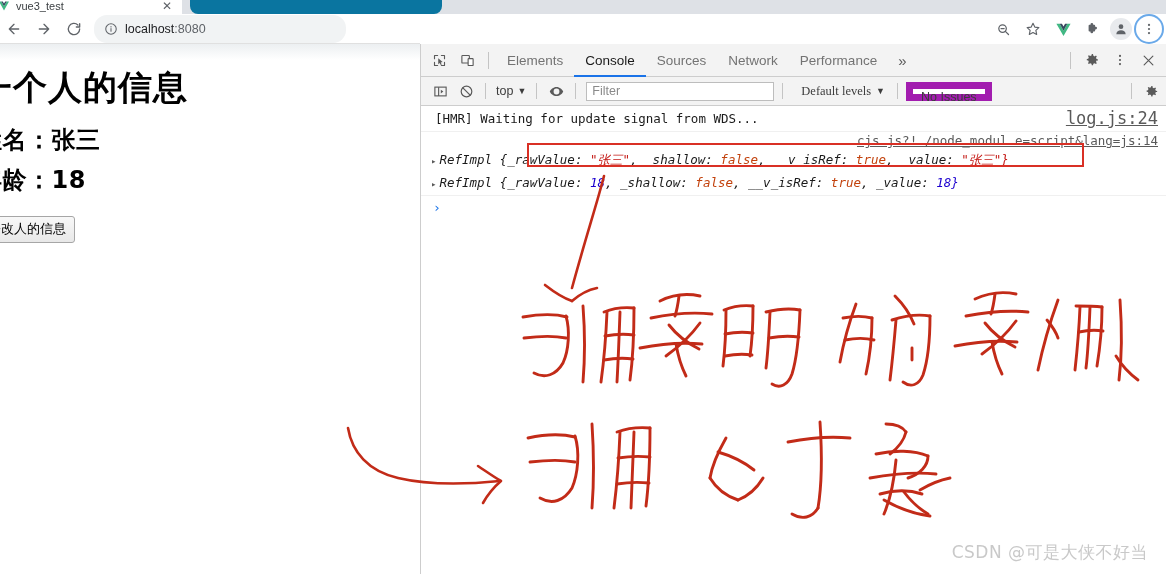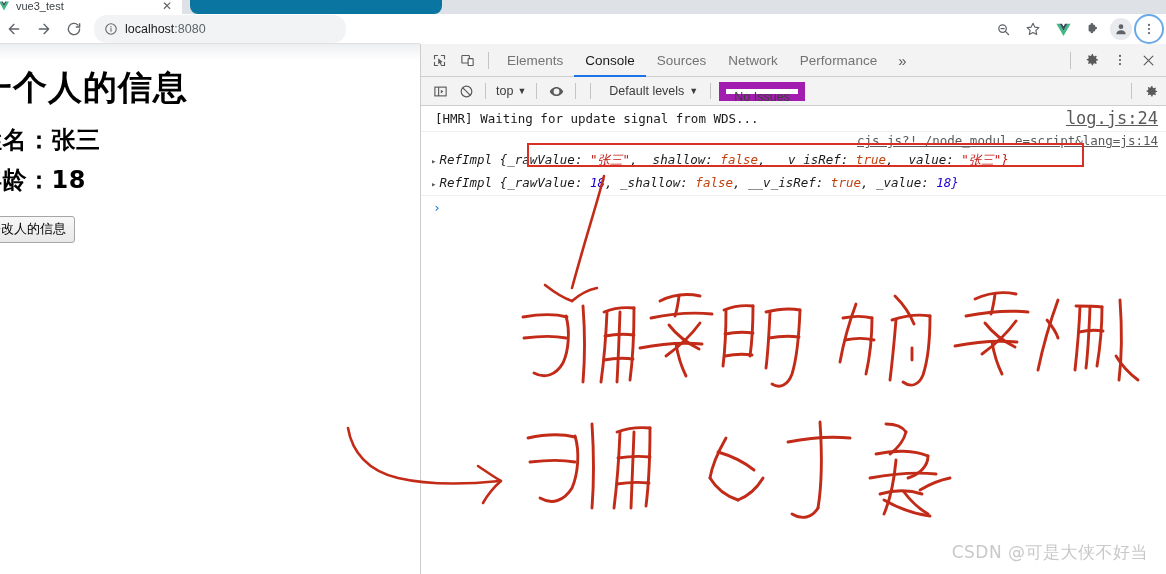--- a/index.html
+++ b/index.html
@@ -138,21 +138,21 @@
     font-size: 12.5px; color: #3c3c3c; display:flex; align-items:center; gap:4px;
     padding: 0 4px;
   }
   .filter-input {
     flex: 0 0 188px; height: 19px; background:#fff; border:1px solid #bdbdbd;
     font-size: 12.5px; color:#8a8a8a; line-height:17px; padding: 0 5px;
     margin-left: 4px;
   }
   .levels-select {
     font-size: 12.5px; color:#3c3c3c; display:flex; align-items:center; gap:5px;
-    padding: 0 6px; margin-left: 6px;
+    padding: 0 6px; margin-left: 6px; font-family: Liberation Serif, serif;
   }
   .issues-btn {
     font-size: 12.5px; color:#3c3c3c; border:7px solid #a21caf; background:#fff;
     height: 19px; line-height: 17px; padding: 0 8px; margin-left: 2px;
   }
   .fb-right { margin-left:auto; display:flex; align-items:center; padding-right: 2px; }
 
   
   .console-body {
     position: relative; height: 468px; background:#fff; overflow:hidden;
@@ -372,20 +372,21 @@
         <span style="font-size:9px;">▼</span>
       </div>
       <div class="fb-sep"></div>
       <div class="fb-icon">
         <svg width="17" height="17" viewBox="0 0 24 24" fill="currentColor">
             <path d="M12 5.5c-4.6 0-8.2 3.4-9.5 6.5 1.3 3.1 4.9 6.5 9.5 6.5s8.2-3.4 9.5-6.5C20.2 8.9 16.6 5.5 12 5.5zm0 10.6a4.1 4.1 0 1 1 0-8.2 4.1 4.1 0 0 1 0 8.2z"></path>
             <circle cx="12" cy="12" r="2.2" fill="#f3f3f3"></circle>
           </svg>
       </div>
       <div class="fb-sep"></div>
+      <div class="filter-input">Filter</div>
       <div class="fb-sep" style="margin-left:8px;"></div>
       <div class="levels-select">
         <span>Default levels</span>
         <span style="font-size:9px;">▼</span>
       </div>
       <div class="fb-sep"></div>
       <div class="issues-btn">No Issues</div>
       <div class="fb-right">
         <div class="fb-sep"></div>
         <div class="fb-icon">

